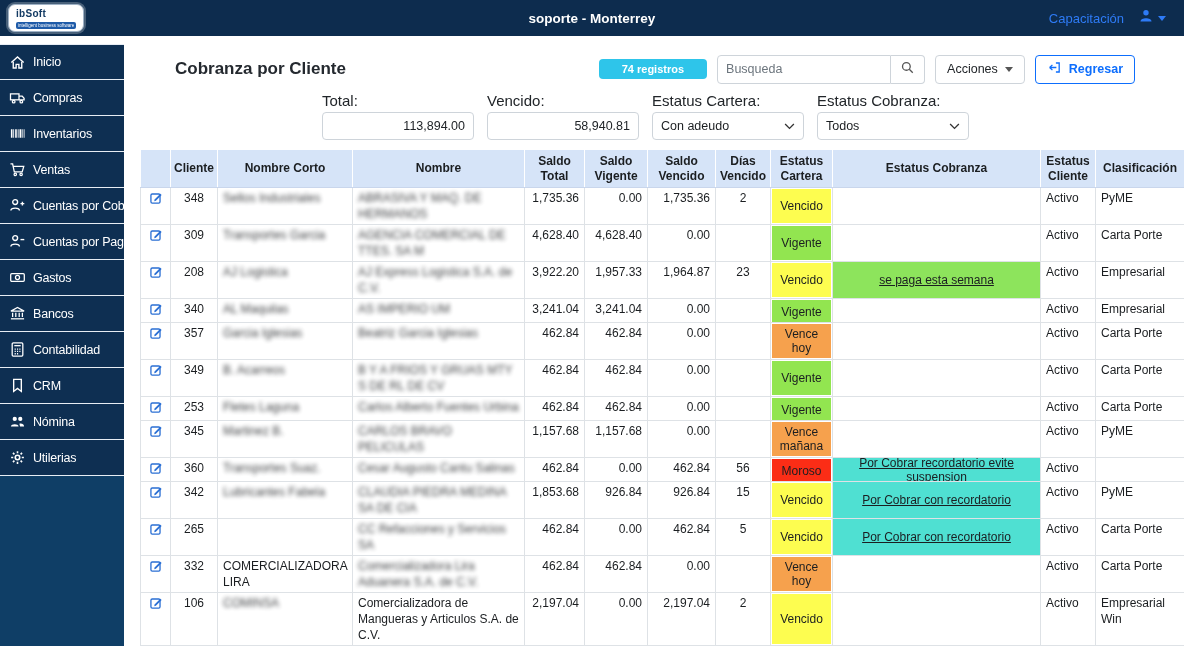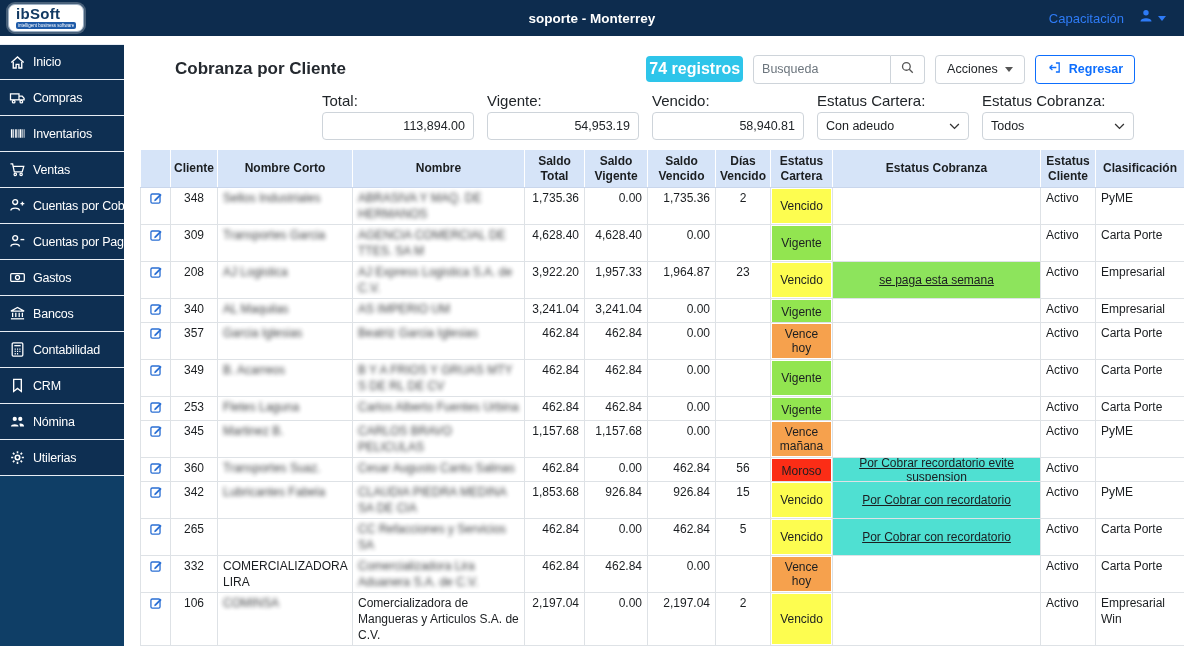--- a/index.html
+++ b/index.html
@@ -4,21 +4,21 @@
 <style>
   * { margin:0; padding:0; box-sizing:border-box; }
   html,body { width:1184px; height:646px; overflow:hidden; background:#fff;
     font-family:"Liberation Sans", sans-serif; color:#1b1e21; }
 
   
   .topbar { position:absolute; left:0; top:0; width:1184px; height:36px;
     background:var(--topbar-bg); display:flex; align-items:center; z-index:5; }
   .logo-box { margin-left:8px; background:#fff; border:1px solid #9fb2c6; border-radius:7px;
     padding:1px 7px 2px; box-shadow:0 0 0 2px rgba(255,255,255,.25); }
-  .logo-name { font-size:15px; font-weight:bold; color:#123a63; line-height:16px; letter-spacing:.3px; }
+  .logo-name { font-size:10px; font-weight:bold; color:#123a63; line-height:16px; letter-spacing:.3px; }
   .logo-tag { background:#1f5ba8; color:#fff; font-size:4.5px; text-align:center;
     border-radius:2px; padding:1px 2px; line-height:5px; white-space:nowrap; }
   .topbar-title { position:absolute; left:0; right:0; text-align:center; color:#fff;
     font-size:13.5px; font-weight:bold; }
   .topbar-right { margin-left:auto; display:flex; align-items:center; gap:14px;
     margin-right:18px; z-index:6; }
   .cap-link { color:var(--link-blue); font-size:13px; text-decoration:none; cursor:pointer; }
   .user-menu { display:flex; align-items:center; gap:4px; color:var(--link-blue); cursor:pointer; }
   .caret { width:0; height:0; border-left:4px solid transparent; border-right:4px solid transparent;
     border-top:5px solid var(--link-blue); }
@@ -32,24 +32,24 @@
   .nav-item:first-child { border-top:1px solid #e7edf4; }
   .nav-icon { width:17px; height:17px; color:#fff; flex:0 0 17px; display:flex; }
   .nav-icon svg { width:17px; height:17px; }
   .nav-label { white-space:nowrap; letter-spacing:-.2px; }
 
   
   .main { position:absolute; left:124px; top:44px; width:1060px; height:610px; background:#fff; }
   .page-head { display:flex; align-items:center; height:34px; margin-top:8px; }
   .page-title { font-size:17px; font-weight:bold; margin-left:51px; color:#24292f; }
   .head-controls { margin-left:auto; margin-right:49px; display:flex; align-items:center; gap:10px; }
-  .badge { background:var(--badge-cyan); color:#fff; font-weight:bold; font-size:16px;
-    padding:4px 3px; border-radius:4px;text-align:right; }
+  .badge { background:var(--badge-cyan); color:#fff; font-weight:bold; font-size:11px;
+    padding:4px 23px; border-radius:4px;text-align:right; }
   .search-group { display:flex; }
-  .search-input { width:138px; height:29px; border:1px solid #ced4da; border-radius:4px 0 0 4px;
+  .search-input { width:174px; height:29px; border:1px solid #ced4da; border-radius:4px 0 0 4px;
     padding:0 8px; font-size:12.5px; font-family:inherit; color:#212529; }
   .search-input::placeholder { color:#6c757d; }
   .search-btn { width:34px; height:29px; border:1px solid #ced4da; border-left:none;
     border-radius:0 4px 4px 0; background:#fff; display:flex; align-items:center;
     justify-content:center; cursor:pointer; }
   .btn { height:29px; border:1px solid #ced4da; background:#fff; border-radius:4px;
     font-size:12.5px; font-family:inherit; color:#212529; padding:0 11px; display:flex;
     align-items:center; gap:7px; cursor:pointer; }
   .btn .caret { border-top-color:#555; }
   .btn-primary-outline { border:1px solid var(--accent-blue); color:var(--accent-blue); font-weight:bold; }
@@ -265,24 +265,20 @@
         </span>
         <span>Regresar</span>
       </button>
     </div>
   </div>
 
   <div class="filters">
     <div class="filter-group">
       <div class="filter-label">Total:</div>
       <input class="filter-input" value="113,894.00" style="">
-    </div>
-    <div class="filter-group">
-      <div class="filter-label">Vigente:</div>
-      <input class="filter-input" value="54,953.19" style="">
     </div>
     <div class="filter-group">
       <div class="filter-label">Vencido:</div>
       <input class="filter-input" value="58,940.81" style="">
     </div>
     <div class="filter-group">
       <div class="filter-label">Estatus Cartera:</div>
       <div class="fake-select">
         <span>Con adeudo</span>
         <span class="chev">

